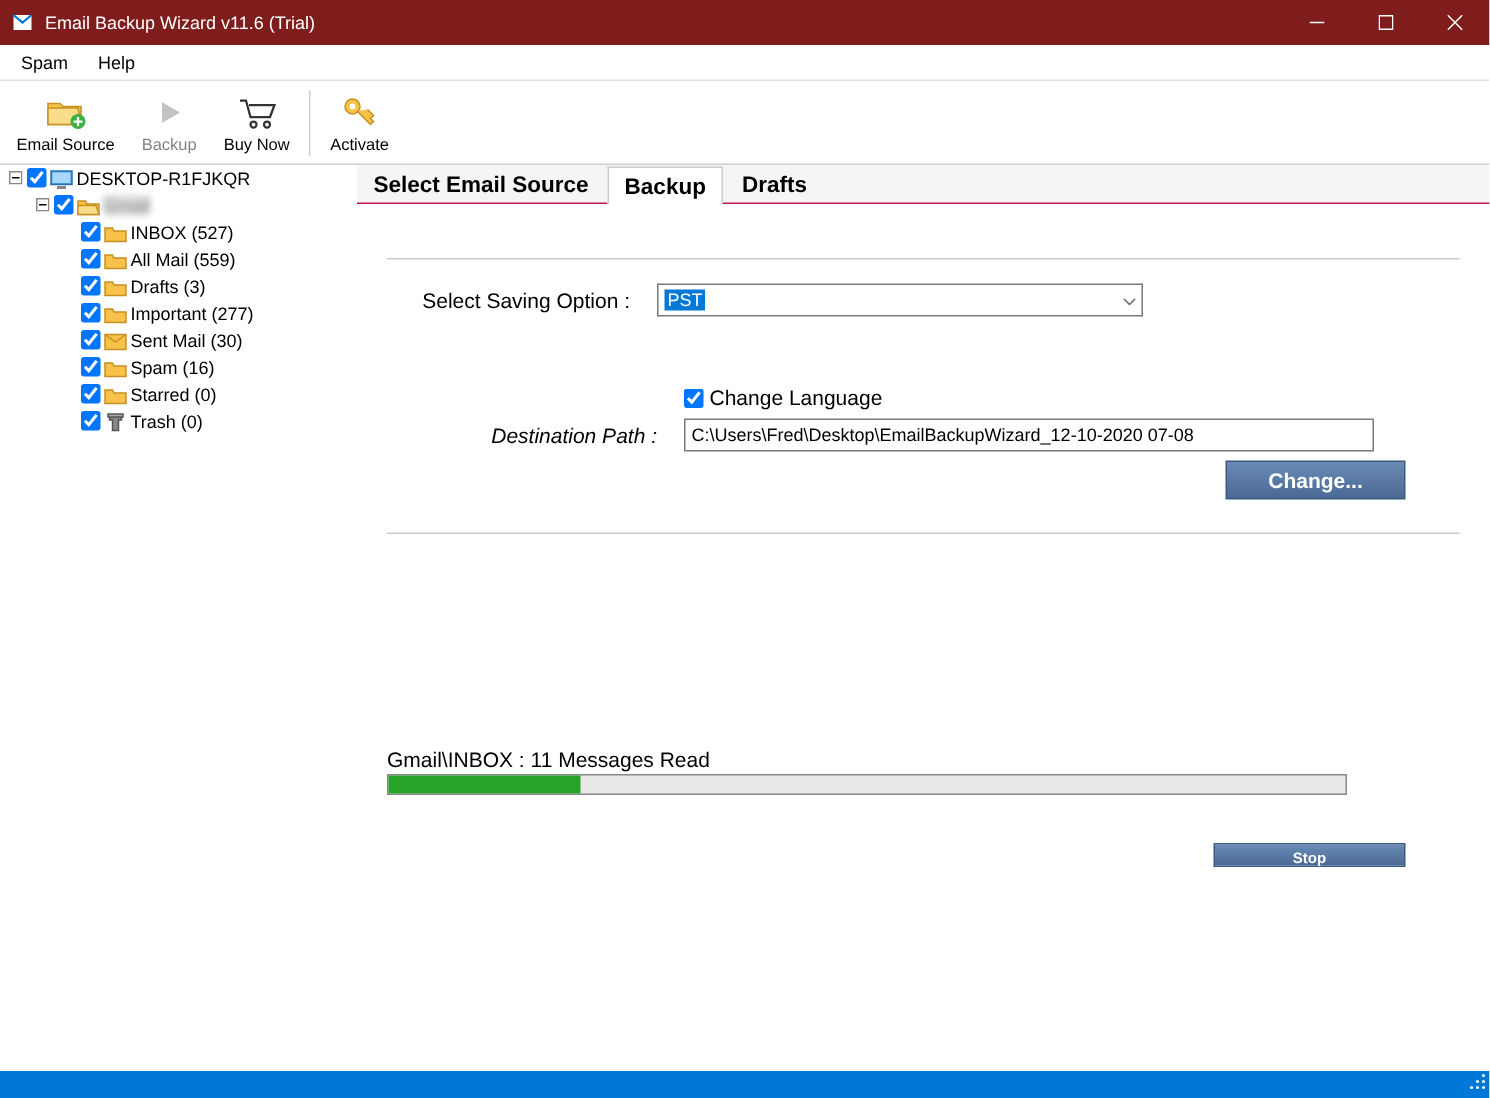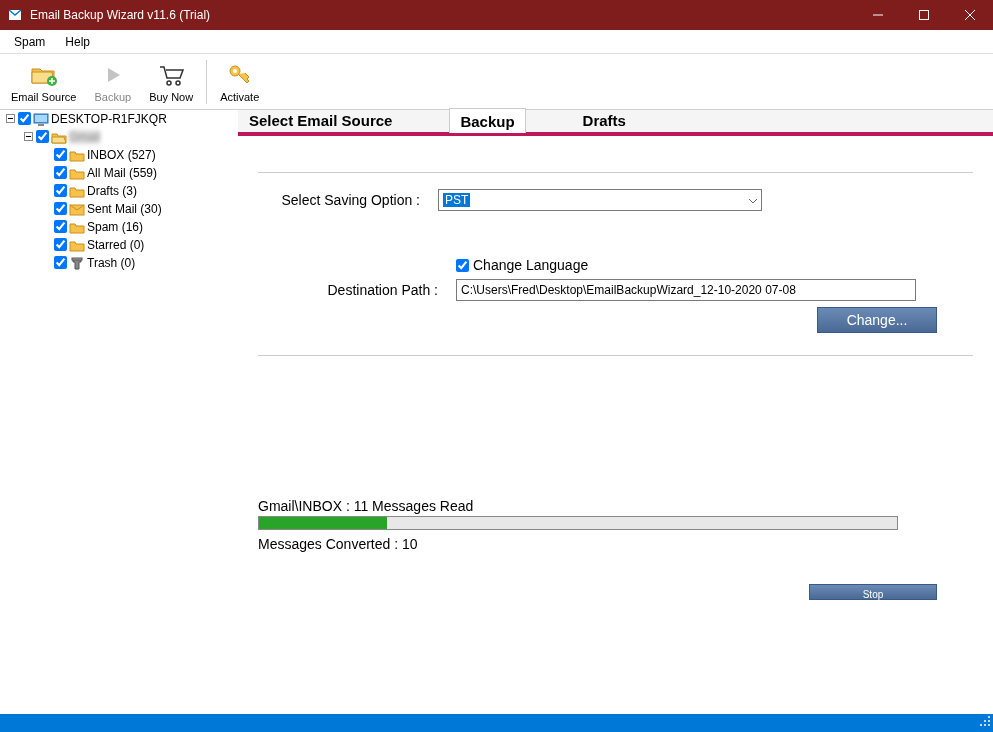--- a/index.html
+++ b/index.html
@@ -32,37 +32,37 @@
 
 
 .tree-node { display: flex; align-items: flex-start; height: 18px; font-size: 12px; white-space: nowrap; }
 .tree-expander { width: 12px; height: 12px; display: inline-flex; align-items: center; justify-content: center; cursor: pointer; }
 .tree-checkbox { width: 13px; height: 13px; margin: 0 2px; cursor: pointer; }
 .tree-icon { width: 16px; height: 16px; margin-right: 2px; display: inline-flex; align-items: center; justify-content: center; }
 .tree-label { cursor: pointer; }
 .tree-children { padding-left: 18px; }
 
 
-.tabs { display: flex; background: #f5f5f5; border-bottom: 4px solid #be185d; height: 26px; align-items: flex-end; gap: 44px; }
+.tabs { display: flex; background: #f5f5f5; border-bottom: 1px solid #be185d; height: 26px; align-items: flex-end; }
 .tab { padding: 4px 10px 3px; font-size: 15px; font-weight: bold; cursor: pointer; border: 1px solid transparent; border-bottom: none; margin-right: 2px; }
 .tab.active { background: #fff; border-color: #ccc; position: relative; top: 1px; }
 
 
 .panel { padding: 20px 20px 0 20px; }
 .hr { height: 1px; background: #ccc; margin: 16px 0; }
 .row { display: flex; align-items: center; margin: 6px 0; }
 .row-label { width: 180px; text-align: right; font-size: 14px; padding-right: 18px; }
 .select-box { height: 22px; border: 1px solid #7a7a7a; background: #fff; display: flex; align-items: center; padding: 0 4px; font-size: 12px; position: relative; cursor: pointer; }
 .select-box.sel-main { width: 324px; }
 .select-box.sel-lang { width: 160px; background: #e8e8e8; }
 .select-arrow { position: absolute; right: 4px; top: 50%; transform: translateY(-50%); }
 .select-highlight { background: #0078d7; color: #fff; padding: 0 2px; }
 .text-input { height: 22px; border: 1px solid #7a7a7a; padding: 0 4px; font-size: 12px; font-family: inherit; }
 .text-input.path { width: 460px; }
-.btn { background: linear-gradient(#6a8bb5, #4a6a95); color: #fff; border: 1px solid #3a5a85; padding: 4px 20px; font-size: 14px; cursor: pointer; font-family: inherit; }
+.btn { background: linear-gradient(#6a8bb5, #4a6a95); color: #fff; border: 1px solid #3a5a85; padding: 4px 20px; font-size: 14px; cursor: pointer; font-family: inherit; font-weight: bold; }
 .btn.change { width: 120px; height: 26px; }
 .btn.stop { width: 128px; height: 16px; font-size: 10px; }
 
 
 .progress-label { font-size: 14px; margin-bottom: 2px; }
 .progress-bar { width: 640px; height: 14px; border: 1px solid #888; background: #e8e8e8; position: relative; }
 .progress-fill { height: 100%; background: #28a428; }
 .converted-label { font-size: 14px; margin-top: 6px; }
 
 
@@ -217,20 +217,30 @@
                 <path d="M1 2 L1 11 L15 11 L15 4 L7 4 L6 2 Z" fill="#f7c14a" stroke="#c89020"></path>
               </svg>
             </span>
             <span class="tree-label">Drafts (3)</span>
           </div>
           <div class="tree-node">
             <span style="width:12px;display:inline-block"></span>
             <input type="checkbox" class="tree-checkbox" checked="" style="">
             <span class="tree-icon">
               <svg width="16" height="12" viewBox="0 0 16 12">
+                <path d="M1 2 L1 11 L15 11 L15 4 L7 4 L6 2 Z" fill="#f7c14a" stroke="#c89020"></path>
+              </svg>
+            </span>
+            <span class="tree-label">Important (277)</span>
+          </div>
+          <div class="tree-node">
+            <span style="width:12px;display:inline-block"></span>
+            <input type="checkbox" class="tree-checkbox" checked="" style="">
+            <span class="tree-icon">
+              <svg width="16" height="12" viewBox="0 0 16 12">
                 <rect x="1" y="1" width="14" height="10" fill="#f7c14a" stroke="#c89020"></rect>
                 <path d="M1 1 L8 6 L15 1" fill="none" stroke="#c89020"></path>
               </svg>
             </span>
             <span class="tree-label">Sent Mail (30)</span>
           </div>
           <div class="tree-node">
             <span style="width:12px;display:inline-block"></span>
             <input type="checkbox" class="tree-checkbox" checked="" style="">
             <span class="tree-icon">
@@ -285,37 +295,36 @@
       </div>
 
       <div style="height:34px"></div>
 
       <div class="row" style="padding-left:198px;">
         <input type="checkbox" class="chk" checked="" style="">
         <span style="font-size:14px; margin-right:12px;">Change Language</span>
       </div>
 
       <div class="row">
-        <div class="row-label" style="width:198px;">Destination Path :</div>
+        <div class="row-label" style="width:198px;font-style:italic;">Destination Path :</div>
         <input class="text-input path" type="text" value="C:\Users\Fred\Desktop\EmailBackupWizard_12-10-2020 07-08" style="">
       </div>
 
       <div class="row" style="justify-content:flex-end; padding-right:36px; margin-top:4px;">
         <button class="btn change">Change...</button>
       </div>
 
       <div class="hr" style="margin-top:22px;"></div>
 
       <div style="height:126px"></div>
 
       <div class="progress-label">Gmail\INBOX : 11 Messages Read</div>
       <div class="progress-bar">
         <div class="progress-fill" id="progress-fill" style="width: 20%;"></div>
       </div>
-      <div class="converted-label">Messages Converted : 10</div>
 
       <div class="row" style="justify-content:flex-end; padding-right:36px; margin-top:32px;">
         <button class="btn stop">Stop</button>
       </div>
     </div>
   </div>
 </div>
 
 <div class="statusbar">
   <div class="grip">

